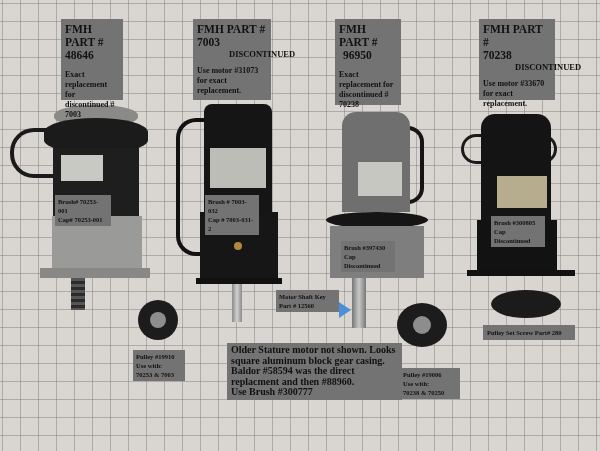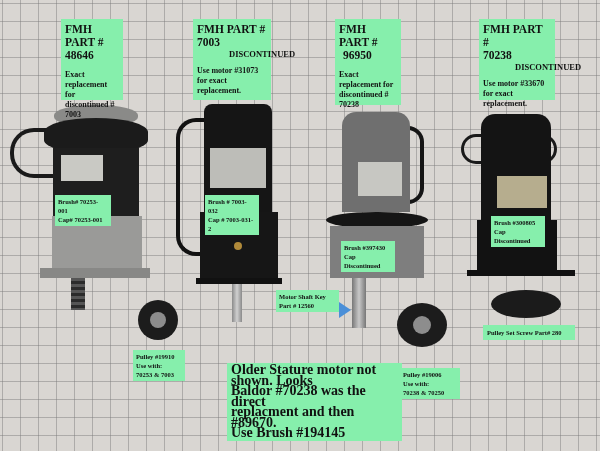--- a/index.html
+++ b/index.html
@@ -7,30 +7,30 @@
     width:600px; height:451px; position:relative; overflow:hidden;
     background-color:#d9d6d2;
     background-image:
       linear-gradient(to right, rgba(120,120,120,0.45) 1px, transparent 1px),
       linear-gradient(to bottom, rgba(120,120,120,0.45) 1px, transparent 1px);
     background-size:18px 18px;
     background-position:2px 3px;
     font-family:"Liberation Serif", serif;
   }
   .label {
-    position:absolute; background:#86efac; color:#111; font-weight:bold;
+    position:absolute; background:#737373; color:#111; font-weight:bold;
     font-family:"Liberation Serif", serif; box-sizing:border-box;
   }
   .title-card { padding:4px 4px; }
   .title-card .h { font-size:11.5px; line-height:13px; display:block; }
   .title-card .d { font-size:8.5px; line-height:11px; display:block;padding-left:32px; }
   .title-card .n { font-size:8px; line-height:10px; display:block; }
   .title-card .gap { height:8px; }
   .small { font-size:6.5px; line-height:9px; padding:2px 3px; }
-  .note { font-size:14px; line-height:10.5px; padding:2px 4px;margin-top:20px; }
+  .note { font-size:10px; line-height:10.5px; padding:2px 4px; }
   .shape { position:absolute; }
 </style>
 </head>
 <body>
 
 <div class="shape" style="left:8px;top:100px;width:150px;height:220px;">
 
   <div class="shape" style="left:2px;top:28px;width:48px;height:42px;border:4px solid #1a1a1a;border-right:none;border-radius:24px 0 0 24px;"></div>
 
   <div class="shape" style="left:46px;top:5px;width:84px;height:22px;background:#8a8a88;border-radius:40px/10px;"></div>
@@ -157,16 +157,17 @@
   <div>Use with:</div>
   <div>70238 &amp; 70250</div>
 </div>
 
 <div class="label small" style="left:483px;top:325px;width:92px;padding:3px 4px;">
   <div>Pulley Set Screw Part# 280</div>
 </div>
 
 <div class="label note" style="left:227px;top:343px;width:175px;">
   <div>Older Stature motor not shown.  Looks</div>
-  <div>Baldor #70238 was the direct</div>
-  <div>replacment and then #89670.</div>
-  <div>Use Brush #194145</div>
+  <div>square aluminum block gear casing.</div>
+  <div>Baldor #58594 was the direct</div>
+  <div>replacment and then #88960.</div>
+  <div>Use Brush #300777</div>
 </div>
 
 </body></html>

